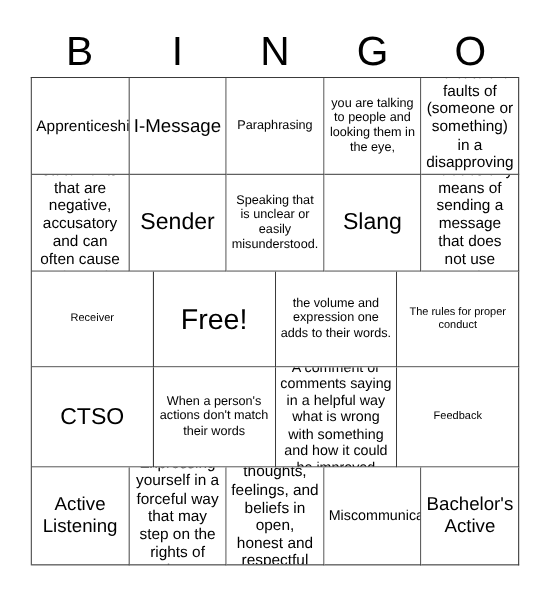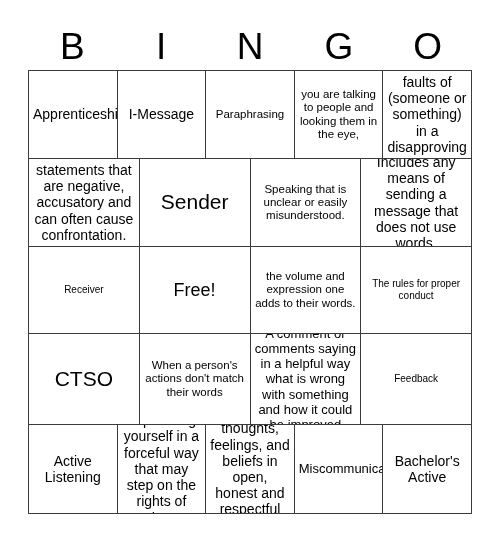--- a/index.html
+++ b/index.html
@@ -76,23 +76,23 @@
   .row-1 .cell { height: 88px; align-items: center; }
   .row-2 .cell { height: 87px; }
   .row-3 .cell { height: 91px; }
   .row-4 .cell { height: 89px; }
 
   
   .fs-xs  { font-size: 13px; }
   .fs-sm  { font-size: 14px; }
   .fs-md  { font-size: 11.5px; }
   .fs-lg  { font-size: 10px; }
-  .fs-xl  { font-size: 14px; }
+  .fs-xl  { font-size: 17px; }
   .fs-xxl { font-size: 21px; }
-  .fs-free{ font-size: 18px; }
+  .fs-free{ font-size: 26px; }
 </style>
 </head>
 <body>
 
 <div id="card">
 
   <div id="header-row">
     <div class="header-letter">B</div>
     <div class="header-letter">I</div>
     <div class="header-letter">N</div>
@@ -122,20 +122,23 @@
 
     <div class="grid-row row-1">
       <div class="cell">
           <span class="cell-text fs-sm">statements that are negative, accusatory and can often cause confrontation.</span>
         </div>
       <div class="cell">
           <span class="cell-text fs-xxl">Sender</span>
         </div>
       <div class="cell">
           <span class="cell-text fs-md">Speaking that is unclear or easily misunderstood.</span>
+        </div>
+      <div class="cell">
+          <span class="cell-text fs-xxl">Slang</span>
         </div>
       <div class="cell">
           <span class="cell-text fs-sm">Includes any means of sending a message that does not use words.</span>
         </div>
     </div>
 
     <div class="grid-row row-2">
       <div class="cell">
           <span class="cell-text fs-lg">Receiver</span>
         </div>

